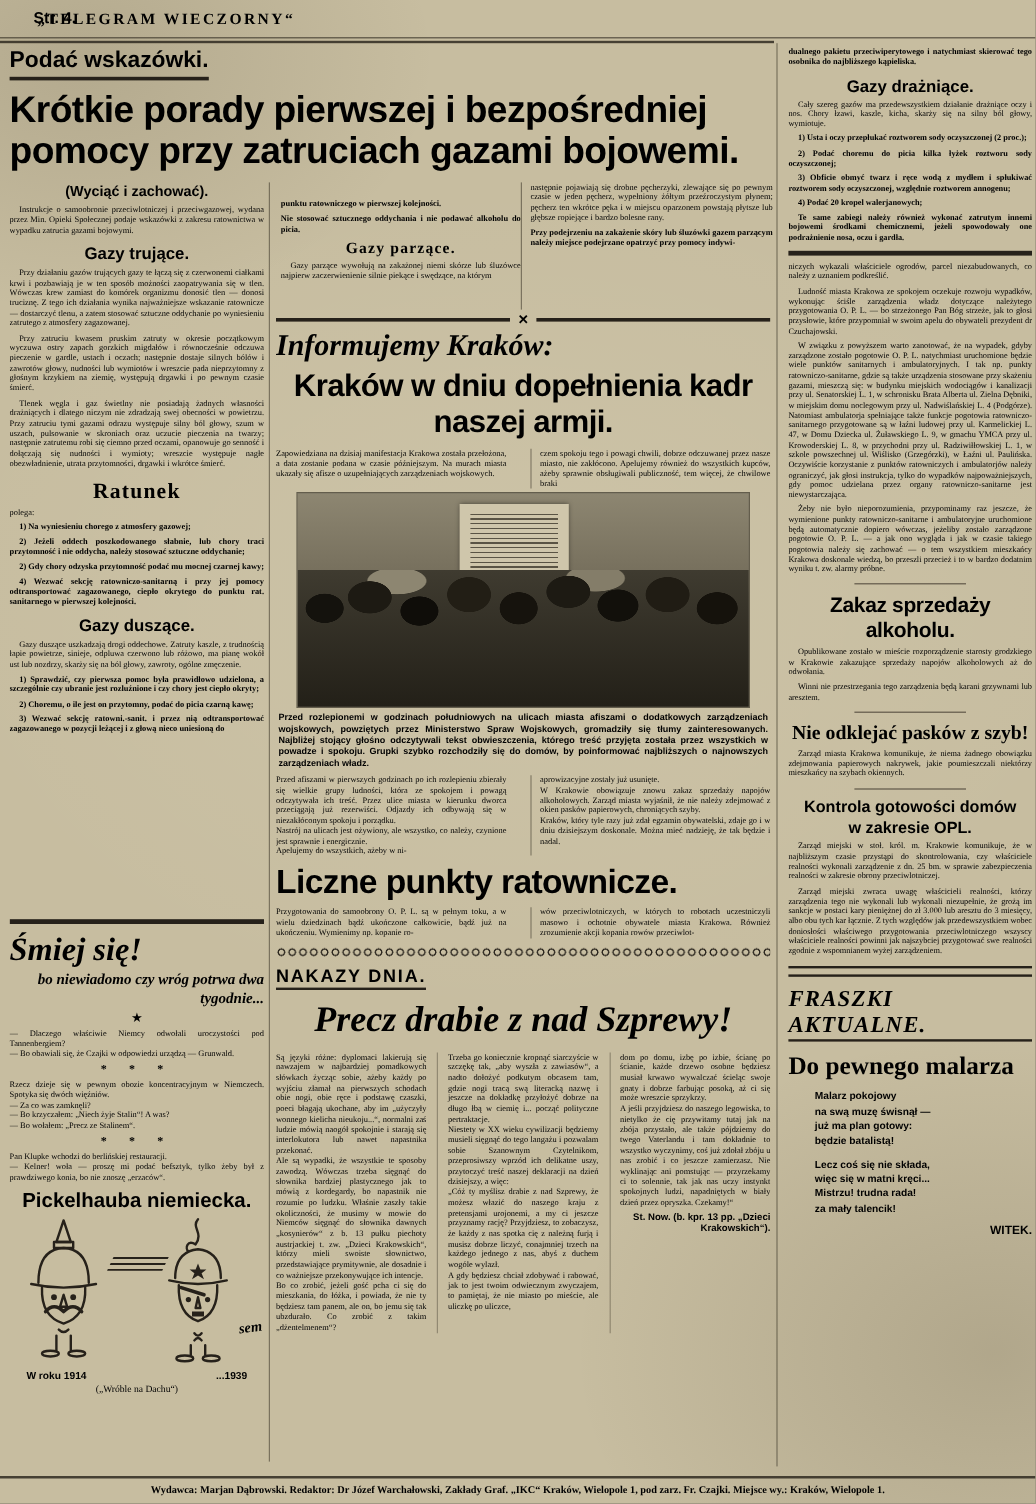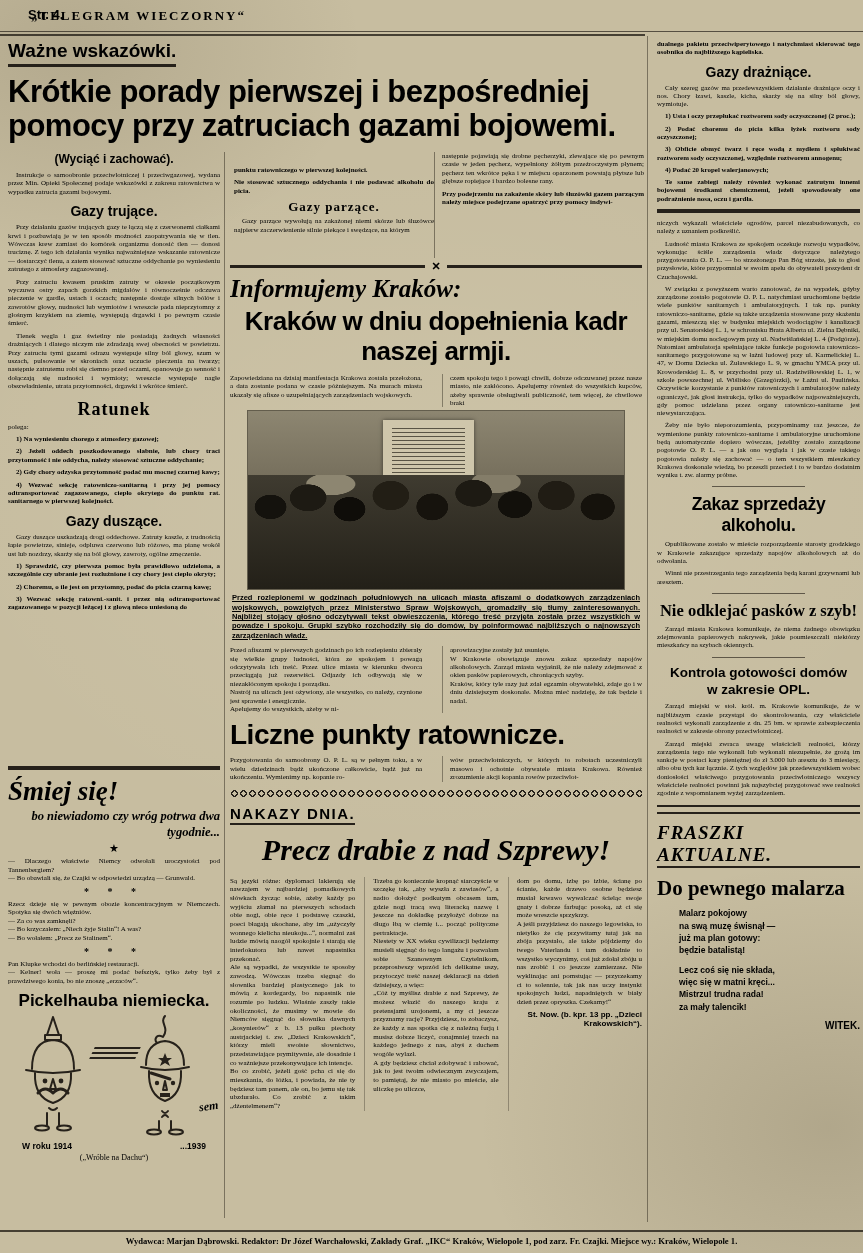--- a/index.html
+++ b/index.html
@@ -81,21 +81,21 @@
       radial-gradient(26px 20px at 27% 30%, #0f0d09 60%, transparent 62%),
       radial-gradient(30px 24px at 38% 18%, #221e15 60%, transparent 62%),
       radial-gradient(26px 22px at 49% 28%, #16130d 60%, transparent 62%),
       radial-gradient(30px 22px at 60% 16%, #1d1a13 60%, transparent 62%),
       radial-gradient(28px 22px at 71% 26%, #12100b 60%, transparent 62%),
       radial-gradient(30px 24px at 82% 18%, #201c14 60%, transparent 62%),
       radial-gradient(28px 22px at 93% 28%, #15120c 60%, transparent 62%),
       radial-gradient(40px 18px at 22% 8%, #8d8671 60%, transparent 63%),
       radial-gradient(40px 18px at 66% 6%, #847d69 60%, transparent 63%),
       linear-gradient(#3f3b30,#232018);}
-  .kcaption{font:700 7.5px/1.25 "Liberation Sans",sans-serif;text-align:justify;margin:2px 2px 6px;text-decoration:underline;}
+  .kcaption{font:700 7.5px/1.25 "Liberation Sans",sans-serif;text-align:justify;margin:2px 2px 6px;}
   .punkty-head{font:700 28px "Liberation Sans",sans-serif;letter-spacing:-.5px;margin:6px 0 5px;}
   .chain{height:9px;margin:7px 0 5px;background-repeat:repeat-x;background-size:9px 9px;
     background-image:radial-gradient(circle at 4.5px 4.5px, transparent 2px, #26211a 2.2px 3.2px, transparent 3.4px);}
   .nakazy-label{display:inline-block;font:700 15px "Liberation Sans",sans-serif;letter-spacing:1.5px;
     border-bottom:2px solid #26211a;padding-bottom:1px;margin:2px 0 4px;}
   .precz{font:700 italic 30px "Liberation Serif",serif;text-align:center;margin:4px 0 10px;}
   .threecol{display:flex;gap:9px;}
   .threecol>div{flex:1;font-size:7px;line-height:1.24;text-align:justify;}
   .threecol>div+div{border-left:1px solid rgba(45,40,28,.35);padding-left:8px;}
   .sig{font:700 8px "Liberation Sans",sans-serif;text-align:right;margin-top:3px;}
@@ -126,21 +126,21 @@
     <div class="mast-title">„TELEGRAM  WIECZORNY“</div>
   </div>
   <div class="rule-top"></div>
   <div class="rule-top2"></div>
 
   <div class="vr" style="left:224px;top:152px;height:1066px;"></div>
   <div class="vr" style="left:434px;top:152px;height:106px;"></div>
   <div class="vr" style="left:647px;top:36px;height:1186px;"></div>
 
   <div class="hzone">
-    <span class="kicker">Ważne wskazówki.</span>
+    <span class="kicker">Podać wskazówki.</span>
     <div class="mainhead">Krótkie porady pierwszej i bezpośredniej pomocy przy zatruciach gazami bojowemi.</div>
   </div>
 
   <div class="colA">
     <div class="gaszone">
       <div class="cutnote">(Wyciąć i zachować).</div>
       <p class="small">Instrukcje o samoobronie przeciwlotniczej i przeciwgazowej, wydana przez Min. Opieki Społecznej podaje wskazówki z zakresu ratownictwa w wypadku zatrucia gazami bojowymi.</p>
       <div class="shead-sans">Gazy trujące.</div>
       <p class="small">Przy działaniu gazów trujących gazy te łączą się z czerwonemi ciałkami krwi i pozbawiają je w ten sposób możności zaopatrywania się w tlen. Wówczas krew zamiast do komórek organizmu donosić tlen — donosi truciznę. Z tego ich działania wynika najważniejsze wskazanie ratownicze — dostarczyć tlenu, a zatem stosować sztuczne oddychanie po wyniesieniu zatrutego z atmosfery zagazowanej.</p>
       <p class="small">Przy zatruciu kwasem pruskim zatruty w okresie początkowym wyczuwa ostry zapach gorzkich migdałów i równocześnie odczuwa pieczenie w gardle, ustach i oczach; następnie dostaje silnych bólów i zawrotów głowy, nudności lub wymiotów i wreszcie pada nieprzytomny z głośnym krzykiem na ziemię, występują drgawki i po pewnym czasie śmierć.</p>

